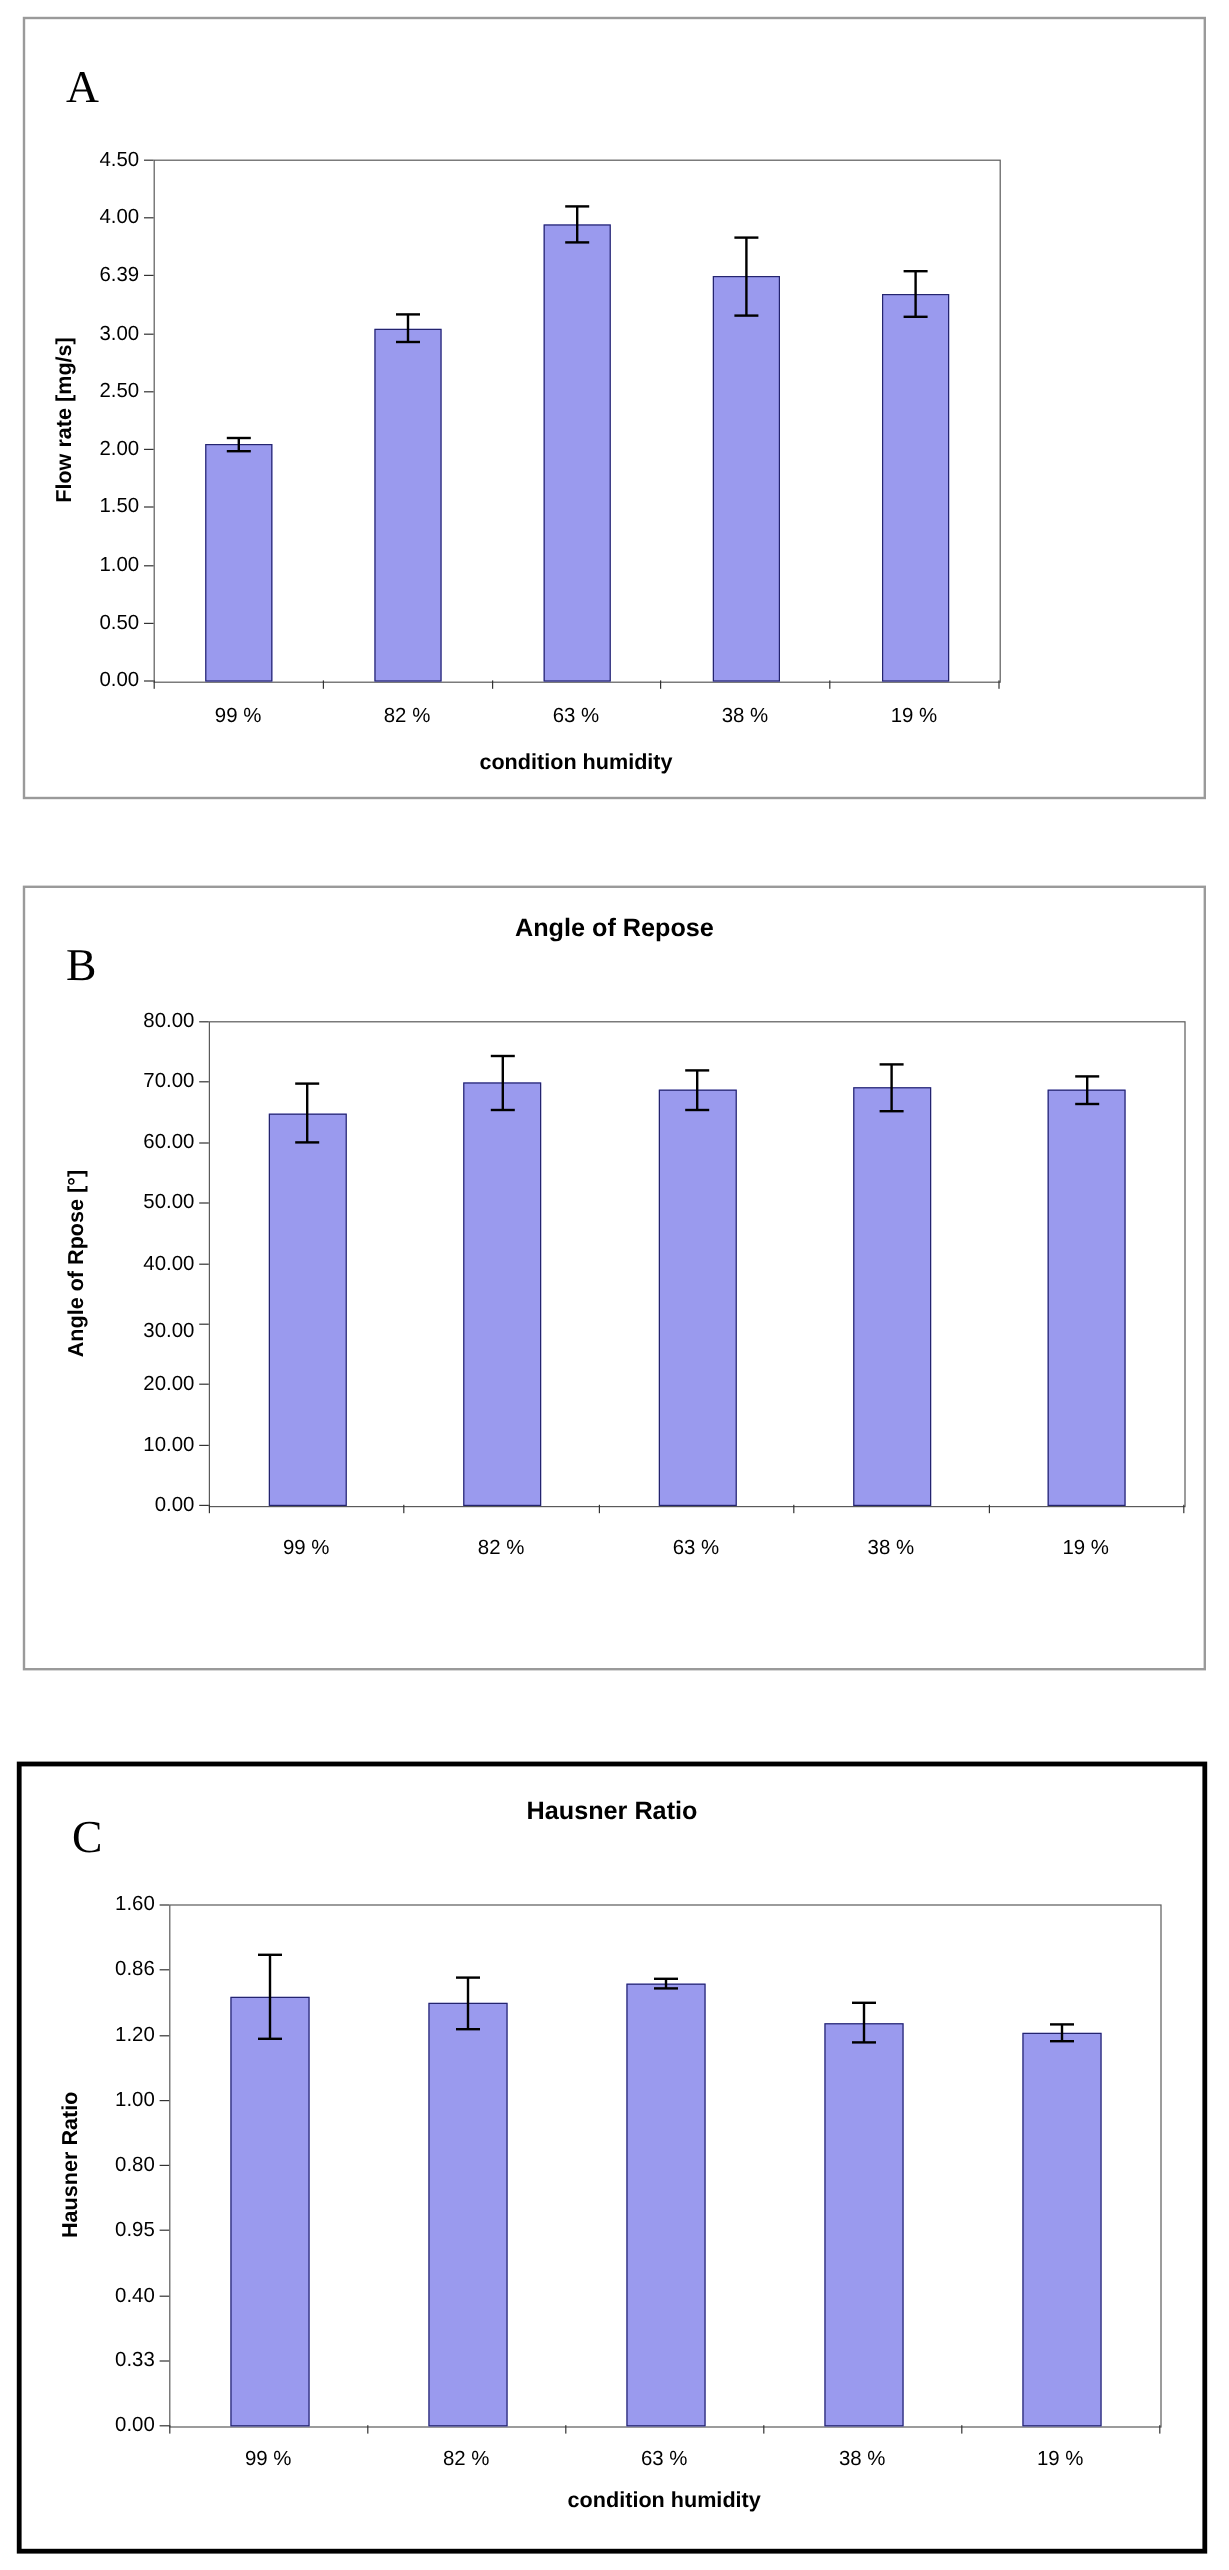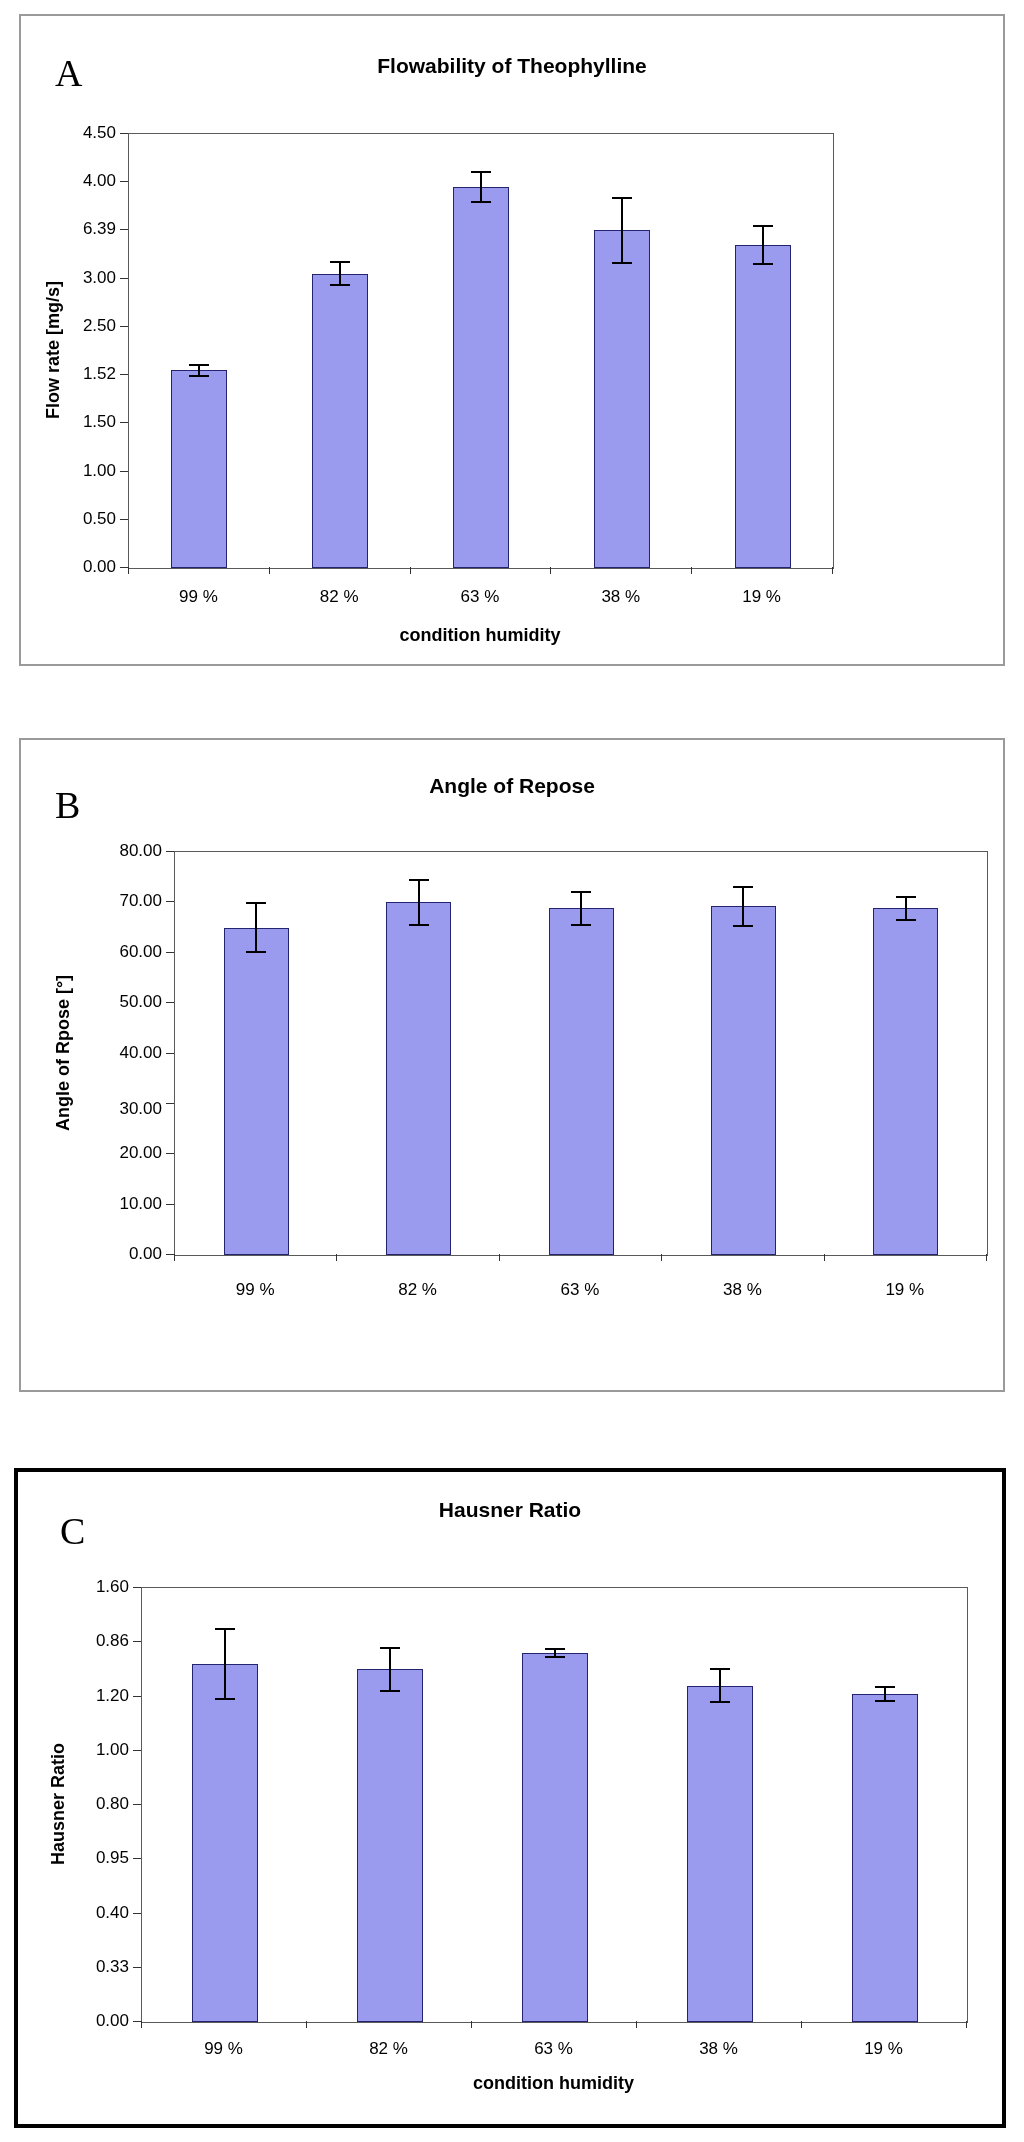--- a/index.html
+++ b/index.html
@@ -44,21 +44,20 @@
     transform:rotate(-90deg) translate(-50%,0);
     transform-origin:0 0;
   }
   .xlabel{position:absolute;text-align:center;font-weight:bold;font-size:18px;}
 </style>
 </head>
 <body>
 
 <div class="panel" id="panel0" style="left: 19px; top: 14px; width: 986px; height: 652px; border: 2px solid rgb(154, 154, 154);">
   <div class="panel-letter" style="top: 38px; left: 34px;">A</div>
-  <div class="chart-title" style="top: 38px;">Flowability of Theophylline</div>
   <div class="ylabel" style="left: 22px; top: 334px;">Flow rate [mg/s]</div>
   <div class="plot" style="left: 107px; top: 117px; width: 704px; height: 434px;">
       <div class="bar" style="left: 42px; width: 56px; height: 198px; background: rgb(154, 154, 238); border-color: rgb(36, 36, 110);"></div>
       <div class="err-line" style="left: 70px; top: 230.502px; height: 11.5733px;"></div>
       <div class="err-cap" style="left: 60px; top: 229.502px;"></div>
       <div class="err-cap" style="left: 60px; top: 241.076px;"></div>
       <div class="bar" style="left: 183px; width: 56px; height: 294px; background: rgb(154, 154, 238); border-color: rgb(36, 36, 110);"></div>
       <div class="err-line" style="left: 211px; top: 128.271px; height: 23.1467px;"></div>
       <div class="err-cap" style="left: 201px; top: 127.271px;"></div>
       <div class="err-cap" style="left: 201px; top: 150.418px;"></div>
@@ -77,21 +76,21 @@
     </div>
   <div class="xlabel" style="left: 107px; width: 704px; top: 609px;">condition humidity</div>
 <div class="ytick" style="left: 15px; top: 541px;">0.00</div>
     <div class="ytickmark" style="left: 99px; top: 551px;"></div>
     <div class="ytick" style="left: 15px; top: 492.778px;">0.50</div>
     <div class="ytickmark" style="left: 99px; top: 502.778px;"></div>
     <div class="ytick" style="left: 15px; top: 444.556px;">1.00</div>
     <div class="ytickmark" style="left: 99px; top: 454.556px;"></div>
     <div class="ytick" style="left: 15px; top: 396.333px;">1.50</div>
     <div class="ytickmark" style="left: 99px; top: 406.333px;"></div>
-    <div class="ytick" style="left: 15px; top: 348.111px;">1.52</div>
+    <div class="ytick" style="left: 15px; top: 348.111px;">2.00</div>
     <div class="ytickmark" style="left: 99px; top: 358.111px;"></div>
     <div class="ytick" style="left: 15px; top: 299.889px;">2.50</div>
     <div class="ytickmark" style="left: 99px; top: 309.889px;"></div>
     <div class="ytick" style="left: 15px; top: 251.667px;">3.00</div>
     <div class="ytickmark" style="left: 99px; top: 261.667px;"></div>
     <div class="ytick" style="left: 15px; top: 203.444px;">6.39</div>
     <div class="ytickmark" style="left: 99px; top: 213.444px;"></div>
     <div class="ytick" style="left: 15px; top: 155.222px;">4.00</div>
     <div class="ytickmark" style="left: 99px; top: 165.222px;"></div>
     <div class="ytick" style="left: 15px; top: 107px;">4.50</div>
@@ -104,21 +103,21 @@
     <div class="xtickmark" style="left: 107px; top: 551px;"></div>
     <div class="xtickmark" style="left: 248px; top: 551px;"></div>
     <div class="xtickmark" style="left: 389px; top: 551px;"></div>
     <div class="xtickmark" style="left: 529px; top: 551px;"></div>
     <div class="xtickmark" style="left: 670px; top: 551px;"></div>
     <div class="xtickmark" style="left: 811px; top: 551px;"></div>
   </div>
 
 <div class="panel" id="panel1" style="left: 19px; top: 738px; width: 986px; height: 654px; border: 2px solid rgb(154, 154, 154);">
   <div class="panel-letter" style="top: 46px; left: 34px;">B</div>
-  <div class="chart-title" style="top: 22px; margin-top: 12px;">Angle of Repose</div>
+  <div class="chart-title" style="top: 22px;">Angle of Repose</div>
   <div class="ylabel" style="left: 32px; top: 312.5px;">Angle of Rpose [°]</div>
   <div class="plot" style="left: 153px; top: 111px; width: 812px; height: 403px;">
       <div class="bar" style="left: 49px; width: 65px; height: 327px; background: rgb(154, 154, 238); border-color: rgb(36, 36, 110);"></div>
       <div class="err-line" style="left: 81px; top: 51.3825px; height: 48.36px;"></div>
       <div class="err-cap" style="left: 71px; top: 50.3825px;"></div>
       <div class="err-cap" style="left: 71px; top: 98.7425px;"></div>
       <div class="bar" style="left: 211px; width: 65px; height: 353px; background: rgb(154, 154, 238); border-color: rgb(36, 36, 110);"></div>
       <div class="err-line" style="left: 244px; top: 28.21px; height: 44.33px;"></div>
       <div class="err-cap" style="left: 234px; top: 27.21px;"></div>
       <div class="err-cap" style="left: 234px; top: 71.54px;"></div>

